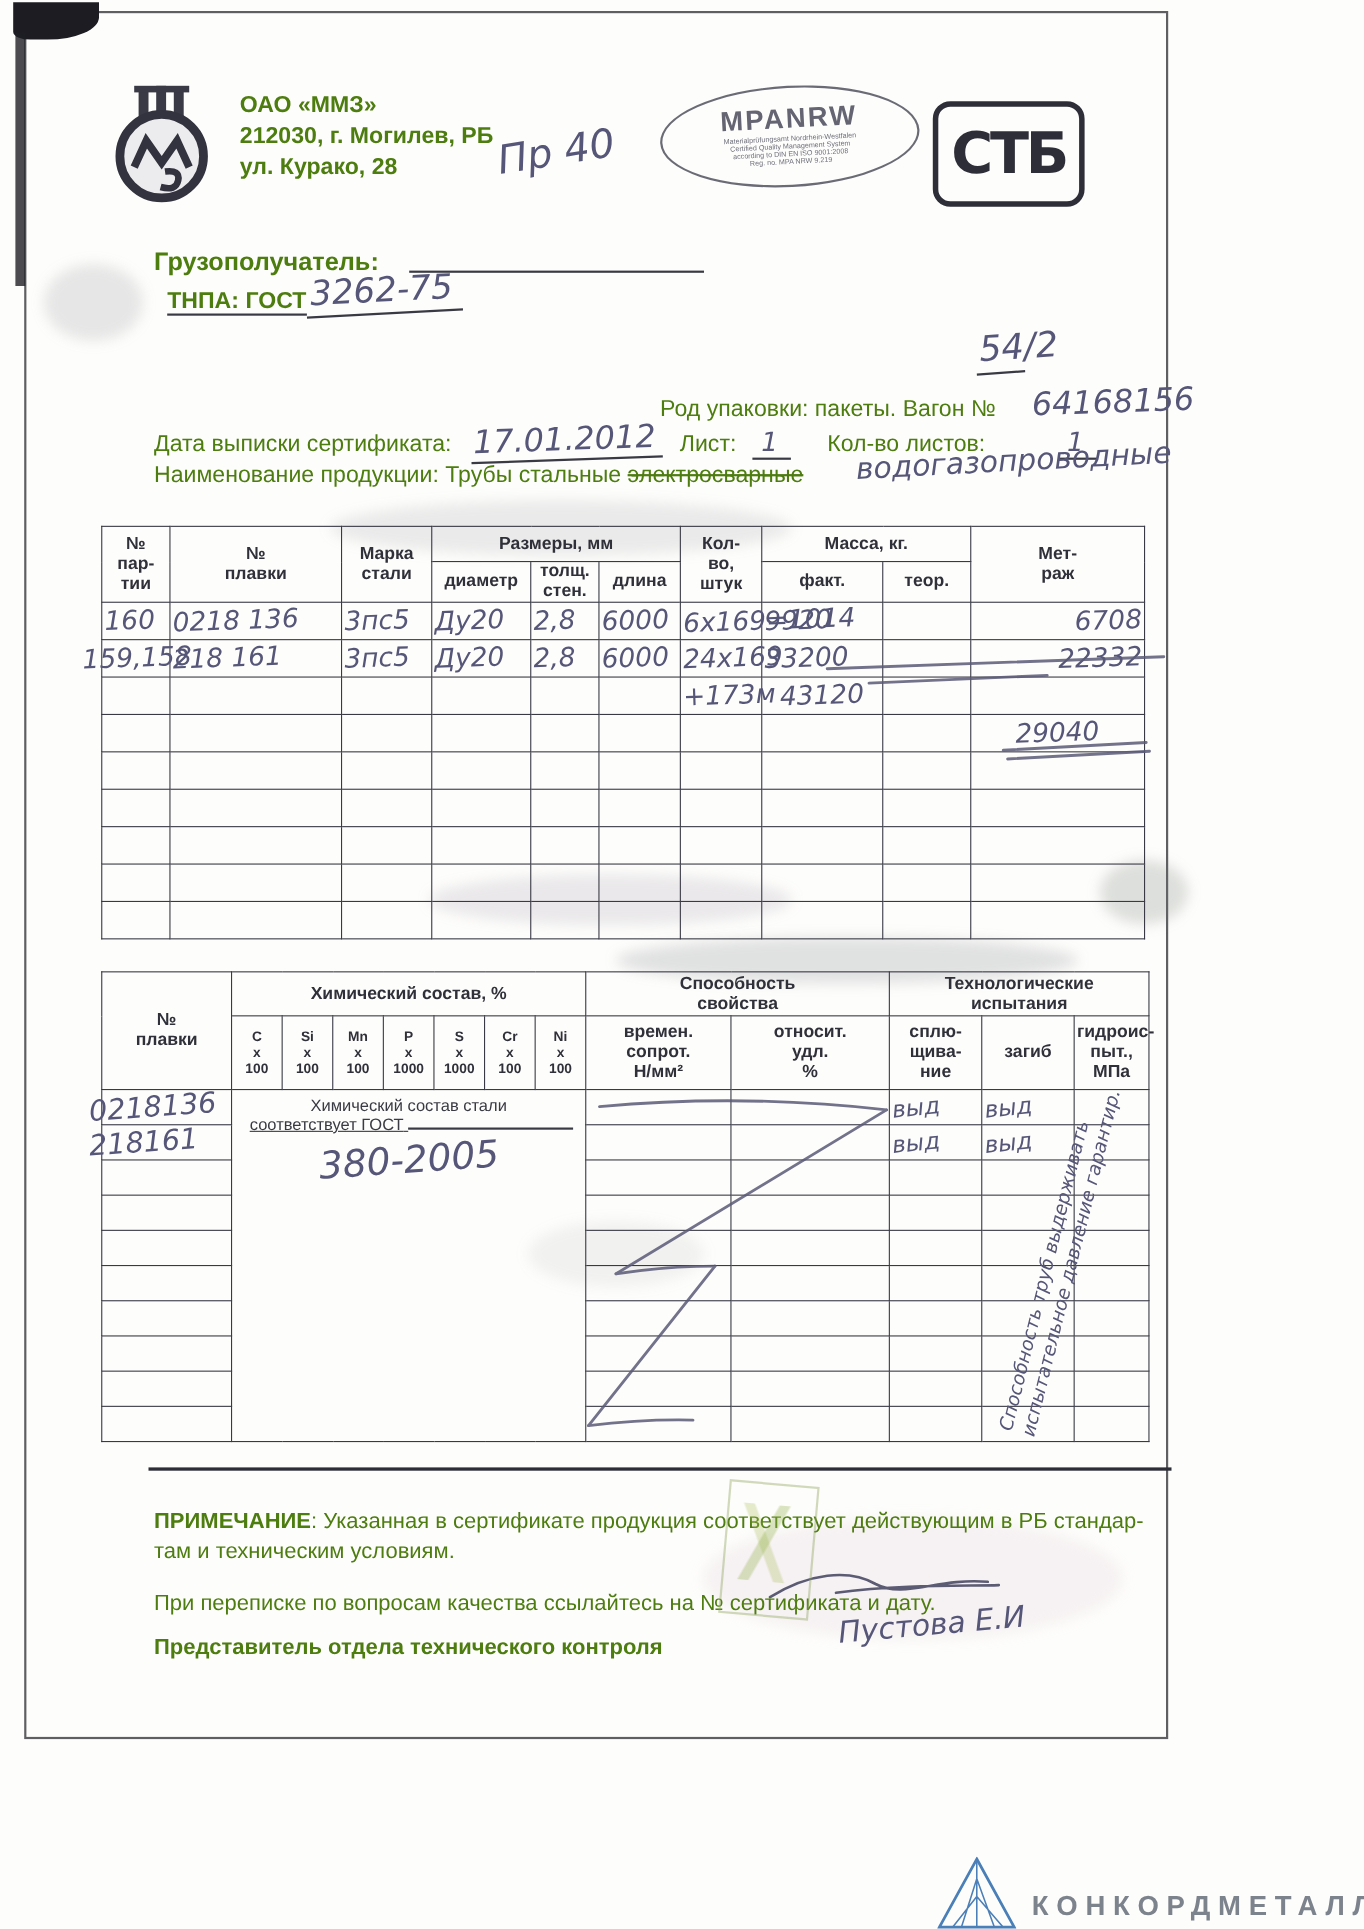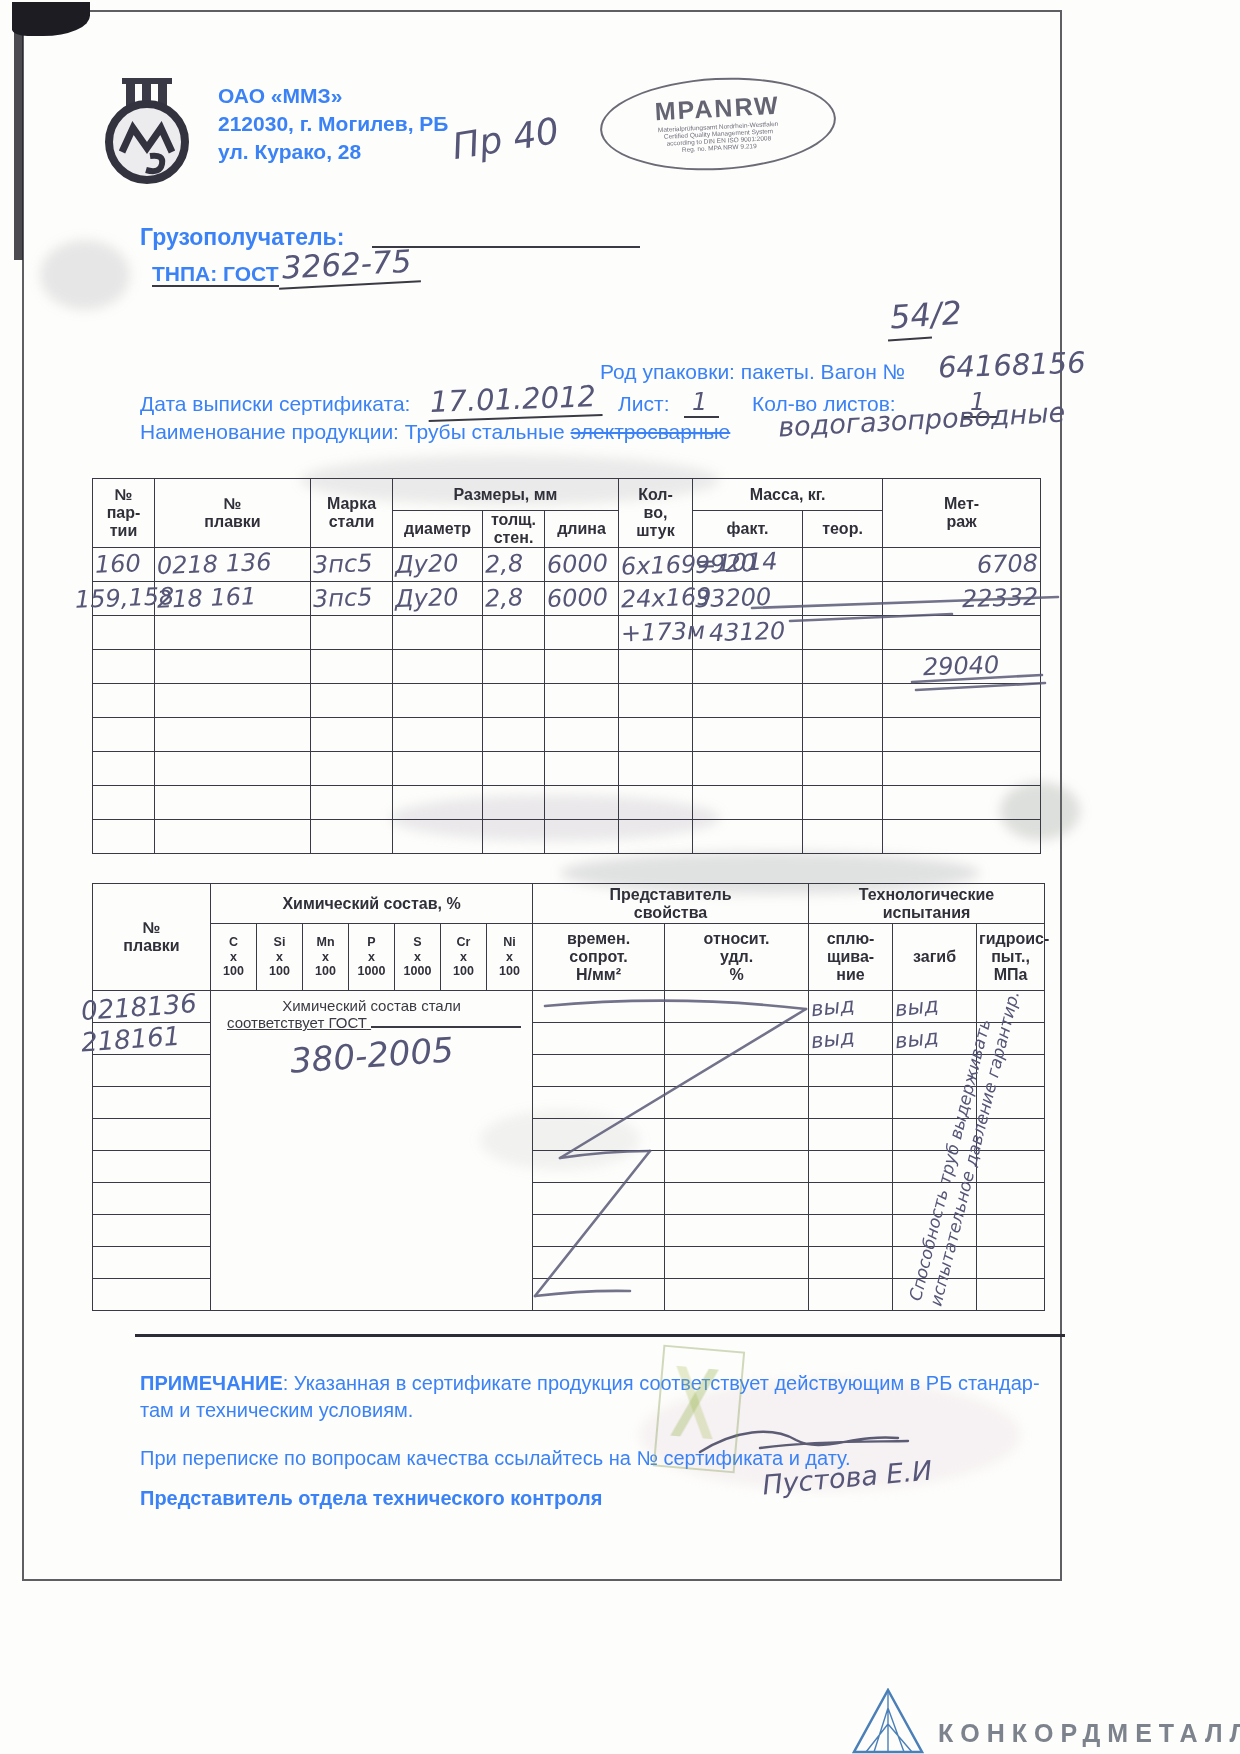--- a/index.html
+++ b/index.html
@@ -8,21 +8,21 @@
   .page{position:absolute;inset:0;background:#fdfdfb;}
   .abs{position:absolute;}
   
   .frame{position:absolute;left:22px;top:10px;width:1036px;height:1567px;
          border:2px solid rgba(40,40,48,.75);}
   .corner-blob{position:absolute;left:12px;top:2px;width:78px;height:34px;background:#1c1c22;
                border-radius:0 0 60% 20%;}
   .edge-l{position:absolute;left:14px;top:30px;width:9px;height:230px;background:rgba(30,30,38,.8);}
   .smudge{position:absolute;border-radius:50%;filter:blur(6px);pointer-events:none;}
   
-  .print{color:#3b82f6;}
+  .print{color:#4d7c0f;}
   .b{font-weight:bold;}
   .hw{font-family:"DejaVu Sans", sans-serif;font-style:italic;color:#565678;}
   .title{letter-spacing:7px;font-weight:bold;font-size:27px;color:#3b3b45;text-shadow:0 0 1px rgba(60,60,70,.45);}
   .ul{border-bottom:2px solid #3a3a44;}
   .strike-word{text-decoration:line-through;text-decoration-thickness:2px;}
   
   table{border-collapse:collapse;table-layout:fixed;}
   .doc-table{position:absolute;background:transparent;}
   .doc-table th,.doc-table td{border:1.6px solid #3a3a46;padding:0 2px;overflow:visible;}
   .doc-table th{font-weight:bold;font-size:16px;line-height:1.12;text-align:center;white-space:pre-line;color:#30303a;}
@@ -84,20 +84,23 @@
   <div class="abs hw" style="left:452px;top:118px;font-size:36px;transform:rotate(-9deg);">Пр 40</div>
 
   <div class="mpa-oval">
     <div style="font-size:25px;font-weight:900;letter-spacing:2px;margin-top:14px;opacity:.85;">MPANRW</div>
     <div style="font-size:6.5px;opacity:.8;">Materialprüfungsamt Nordrhein-Westfalen</div>
     <div style="font-size:6.5px;opacity:.8;">Certified Quality Management System</div>
     <div style="font-size:6.5px;opacity:.8;">according to DIN EN ISO 9001:2008</div>
     <div style="font-size:6.5px;opacity:.8;">Reg. no. MPA NRW 9.219</div>
   </div>
 
+  <div class="stb-box">
+    <span class="stb-text">СТБ</span>
+  </div>
 
   <div class="abs print b" style="left:140px;top:224px;font-size:23px;">Грузополучатель:</div>
   <div class="abs" style="left:372px;top:246px;width:268px;border-bottom:2px solid #3a3a44;"></div>
 
   <div class="abs print b" style="left:140px;top:262px;font-size:21px;margin-left:12px;"><span class="ul">ТНПА: ГОСТ</span></div>
   <div class="abs hw" style="left:278px;top:246px;font-size:31px;transform:rotate(-3deg);border-bottom:2px solid #3a3a44;padding:0 8px 2px 4px;">3262-75</div>
 
   <div class="abs hw" style="left:890px;top:296px;font-size:32px;transform:rotate(-4deg);">54/2</div>
   <div class="abs" style="left:888px;top:338px;width:44px;border-bottom:2px solid #3a3a44;transform:rotate(-4deg);"></div>
 
@@ -283,21 +286,21 @@
         <col style="width:144px">
       <col style="width:84px">
         <col style="width:84px">
         <col style="width:68px">
     </colgroup>
     <thead>
       <tr style="height:40px;">
         <th rowspan="2">№
 плавки</th>
         <th colspan="7">Химический состав, %</th>
-        <th colspan="2">Представитель
+        <th colspan="2">Способность
 свойства</th>
         <th colspan="3">Технологические
 испытания</th>
       </tr>
       <tr style="height:67px;">
         <th class="elem">C
 х
 100</th>
         <th class="elem">Si
 х

